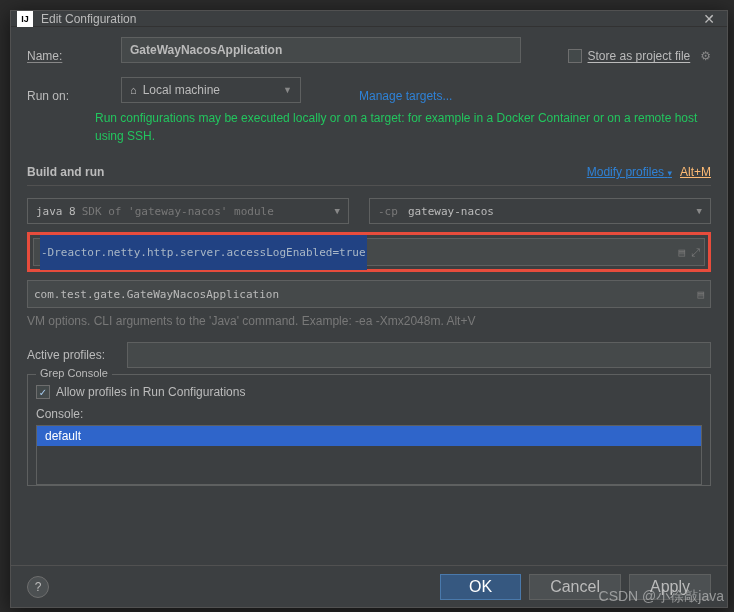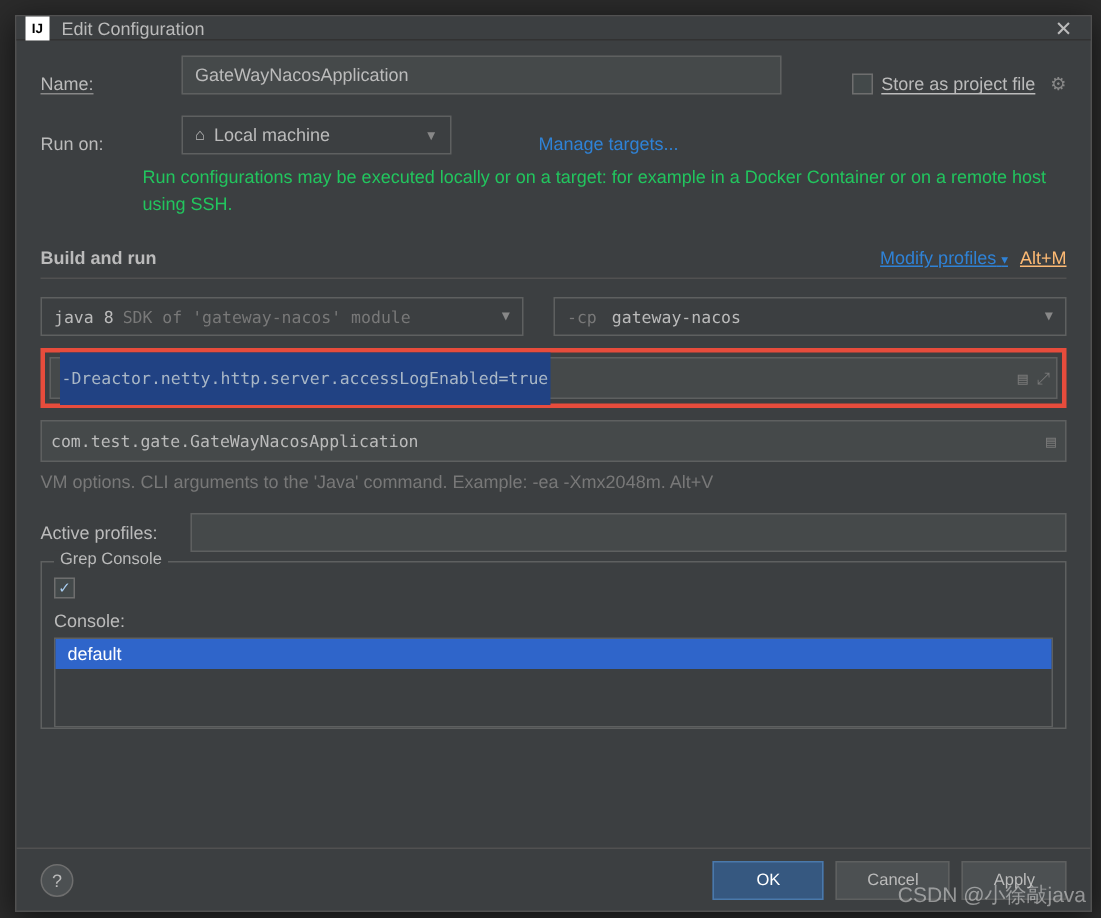--- a/index.html
+++ b/index.html
@@ -39,21 +39,21 @@
     .close-btn { width: 24px; text-align: center; color: #bbb; cursor: pointer; font-size: 14px; }
     .content { padding: 10px 16px; }
     .row { display: flex; align-items: flex-end; margin-bottom: 14px; gap: 44px; }
     .label { width: 50px; color: #bbb; }
     .label-underline { text-decoration: underline; text-decoration-color: #888; text-underline-offset: 2px; }
     .input {
       background: #45494a; border: 1px solid #5e6060;
       color: #bbb; padding: 4px 8px; height: 26px;
       font-size: 12px; font-family: inherit;
     }
-    .name-input { width: 400px; }
+    .name-input { width: 400px; font-weight: bold; }
     .store-project { display: flex; align-items: center; gap: 6px; margin-left: auto; color: #bbb; }
     .store-project .label-underline { text-decoration: underline; }
     .gear { color: #888; margin-left: 4px; }
     .dropdown {
       background: #3c3f41; border: 1px solid #5e6060;
       padding: 4px 8px; height: 26px;
       display: flex; align-items: center; gap: 6px;
       position: relative; color: #bbb;
     }
     .dropdown .chev { margin-left: auto; color: #888; font-size: 9px; }
@@ -148,21 +148,21 @@
       display: flex; align-items: center; justify-content: center;
       font-size: 12px;
     }
     .btn-spacer { flex: 1; }
     .btn {
       height: 26px; padding: 0 20px;
       border: 1px solid #5e6060;
       background: #4c5052; color: #bbb;
       margin-left: 8px;
       display: flex; align-items: center;
-      font-size: 11px; cursor: pointer;
+      font-size: 16px; cursor: pointer;
     }
     .btn-primary { background: #365880; border-color: #4a79ab; color: #fff; padding: 0 28px; }
     .watermark {
       position: absolute; right: 10px; bottom: 6px;
       color: rgba(220,220,220,0.55); font-size: 14px;
       font-family: sans-serif;
       pointer-events: none;
     }
     .checkbox-empty {
       width: 14px; height: 14px;
@@ -244,20 +244,21 @@
     <div class="profiles-row">
       <span class="profiles-label">Active profiles:</span>
       <input class="input profiles-input" value="" style="">
     </div>
 
     <div class="fieldset">
       <div class="fieldset-legend">Grep Console</div>
       <div class="fieldset-body">
         <div class="checkbox-row">
           <div class="checkbox">✓</div>
+          <span>Allow profiles in Run Configurations</span>
         </div>
         <span class="profiles-label2">Console:</span>
         <div class="profile-list">
           <div class="profile-item">default</div>
         </div>
       </div>
     </div>
   </div>
 
   <div class="button-bar">

